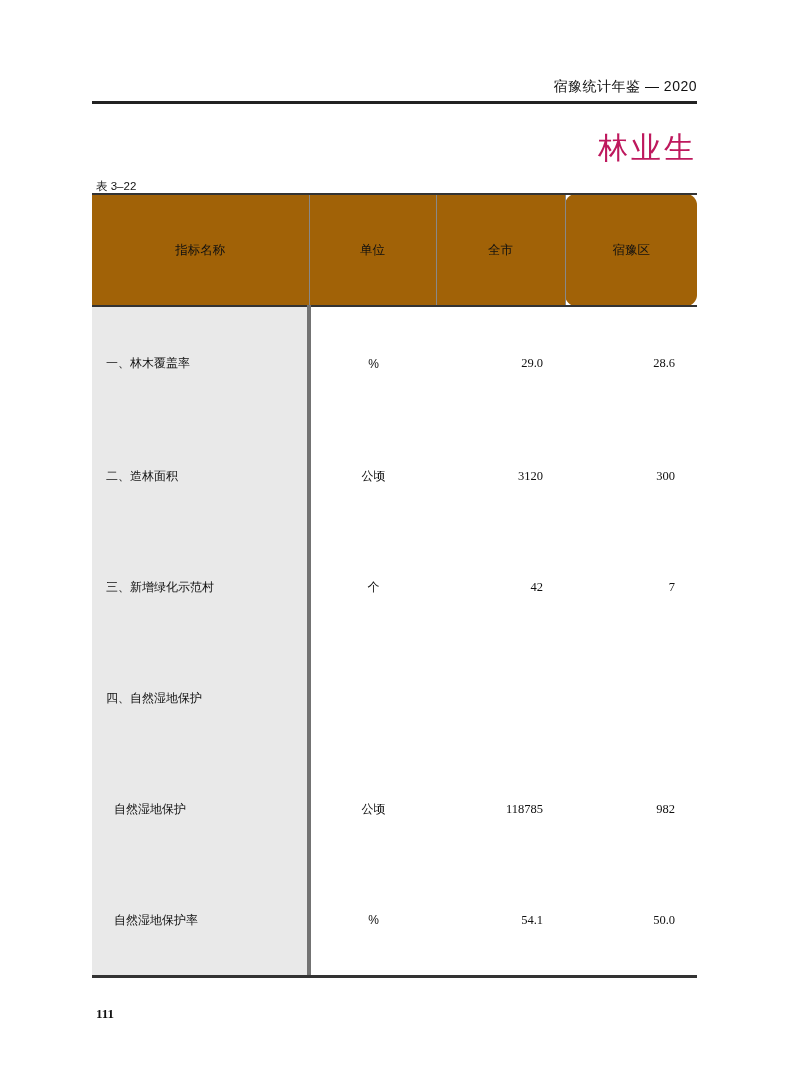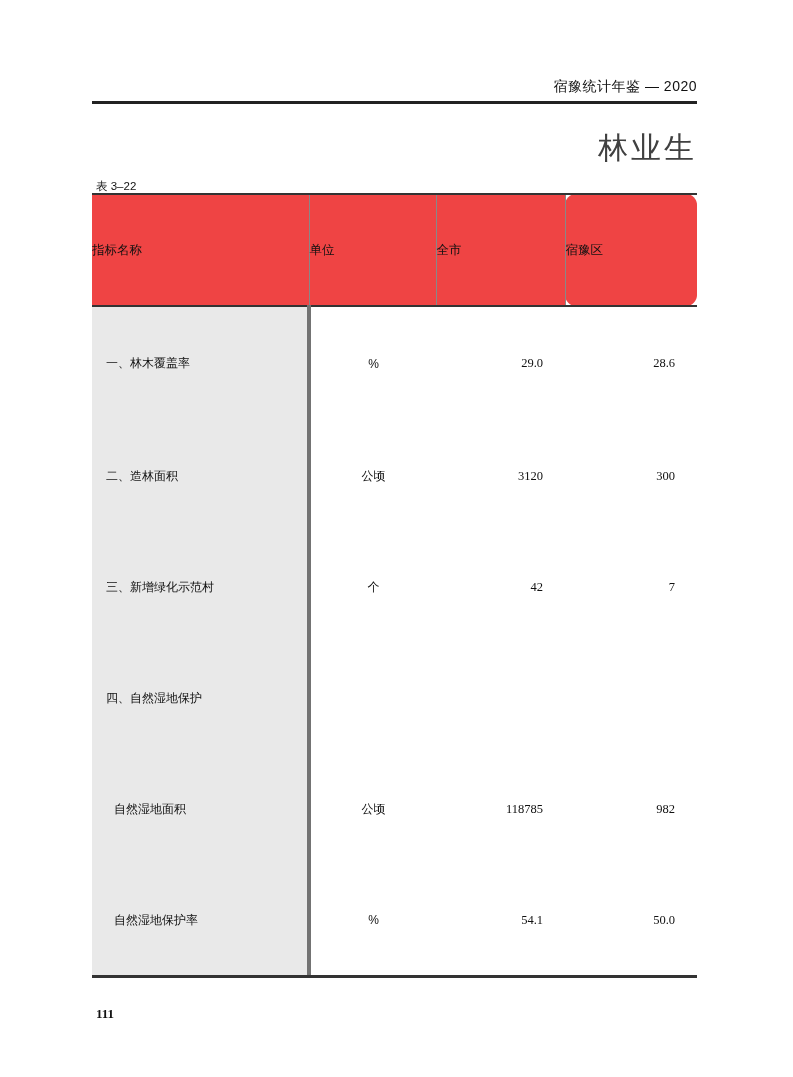--- a/index.html
+++ b/index.html
@@ -42,21 +42,21 @@
     background: #222;
     width: 605px;
   }
   
   .section-title {
     position: absolute;
     right: 96px;
     top: 128px;
     font-size: 30px;
     letter-spacing: 3px;
-    color: #404040;
+    color: #be185d;
     font-family: Liberation Mono, monospace;
   }
   
   .table-number {
     position: absolute;
     left: 96px;
     top: 173px;
     font-size: 11.5px;
     color: #111;
     margin-top: 6px;
@@ -78,22 +78,23 @@
     margin: 0;
     font-weight: normal;
   }
   
   col.c-name  { width: 217px; }
   col.c-unit  { width: 127px; }
   col.c-city  { width: 129px; }
   col.c-dist  { width: 132px; }
 
   thead td {
-    background: #ef4444;
+    background: #a16207;
     height: 110px;
+    text-align: center;
     vertical-align: middle;
     font-size: 12.5px;
     color: #111;
     border-top: 2.5px solid #333;
     border-bottom: 2px solid #333;
     border-right: 1px solid #888;
   }
   thead td.last { border-right: none; border-radius: 11px; }
 
   tbody td {
@@ -191,21 +192,21 @@
           <td class="num">42</td>
           <td class="num">7</td>
         </tr>
         <tr class="r4">
           <td class="name">四、自然湿地保护</td>
           <td class="unit"></td>
           <td class="num"></td>
           <td class="num"></td>
         </tr>
         <tr class="r5">
-          <td class="name name-indent">自然湿地面积</td>
+          <td class="name name-indent">自然湿地保护</td>
           <td class="unit">公顷</td>
           <td class="num">118785</td>
           <td class="num">982</td>
         </tr>
         <tr class="r6">
           <td class="name name-indent">自然湿地保护率</td>
           <td class="unit">%</td>
           <td class="num">54.1</td>
           <td class="num">50.0</td>
         </tr>

